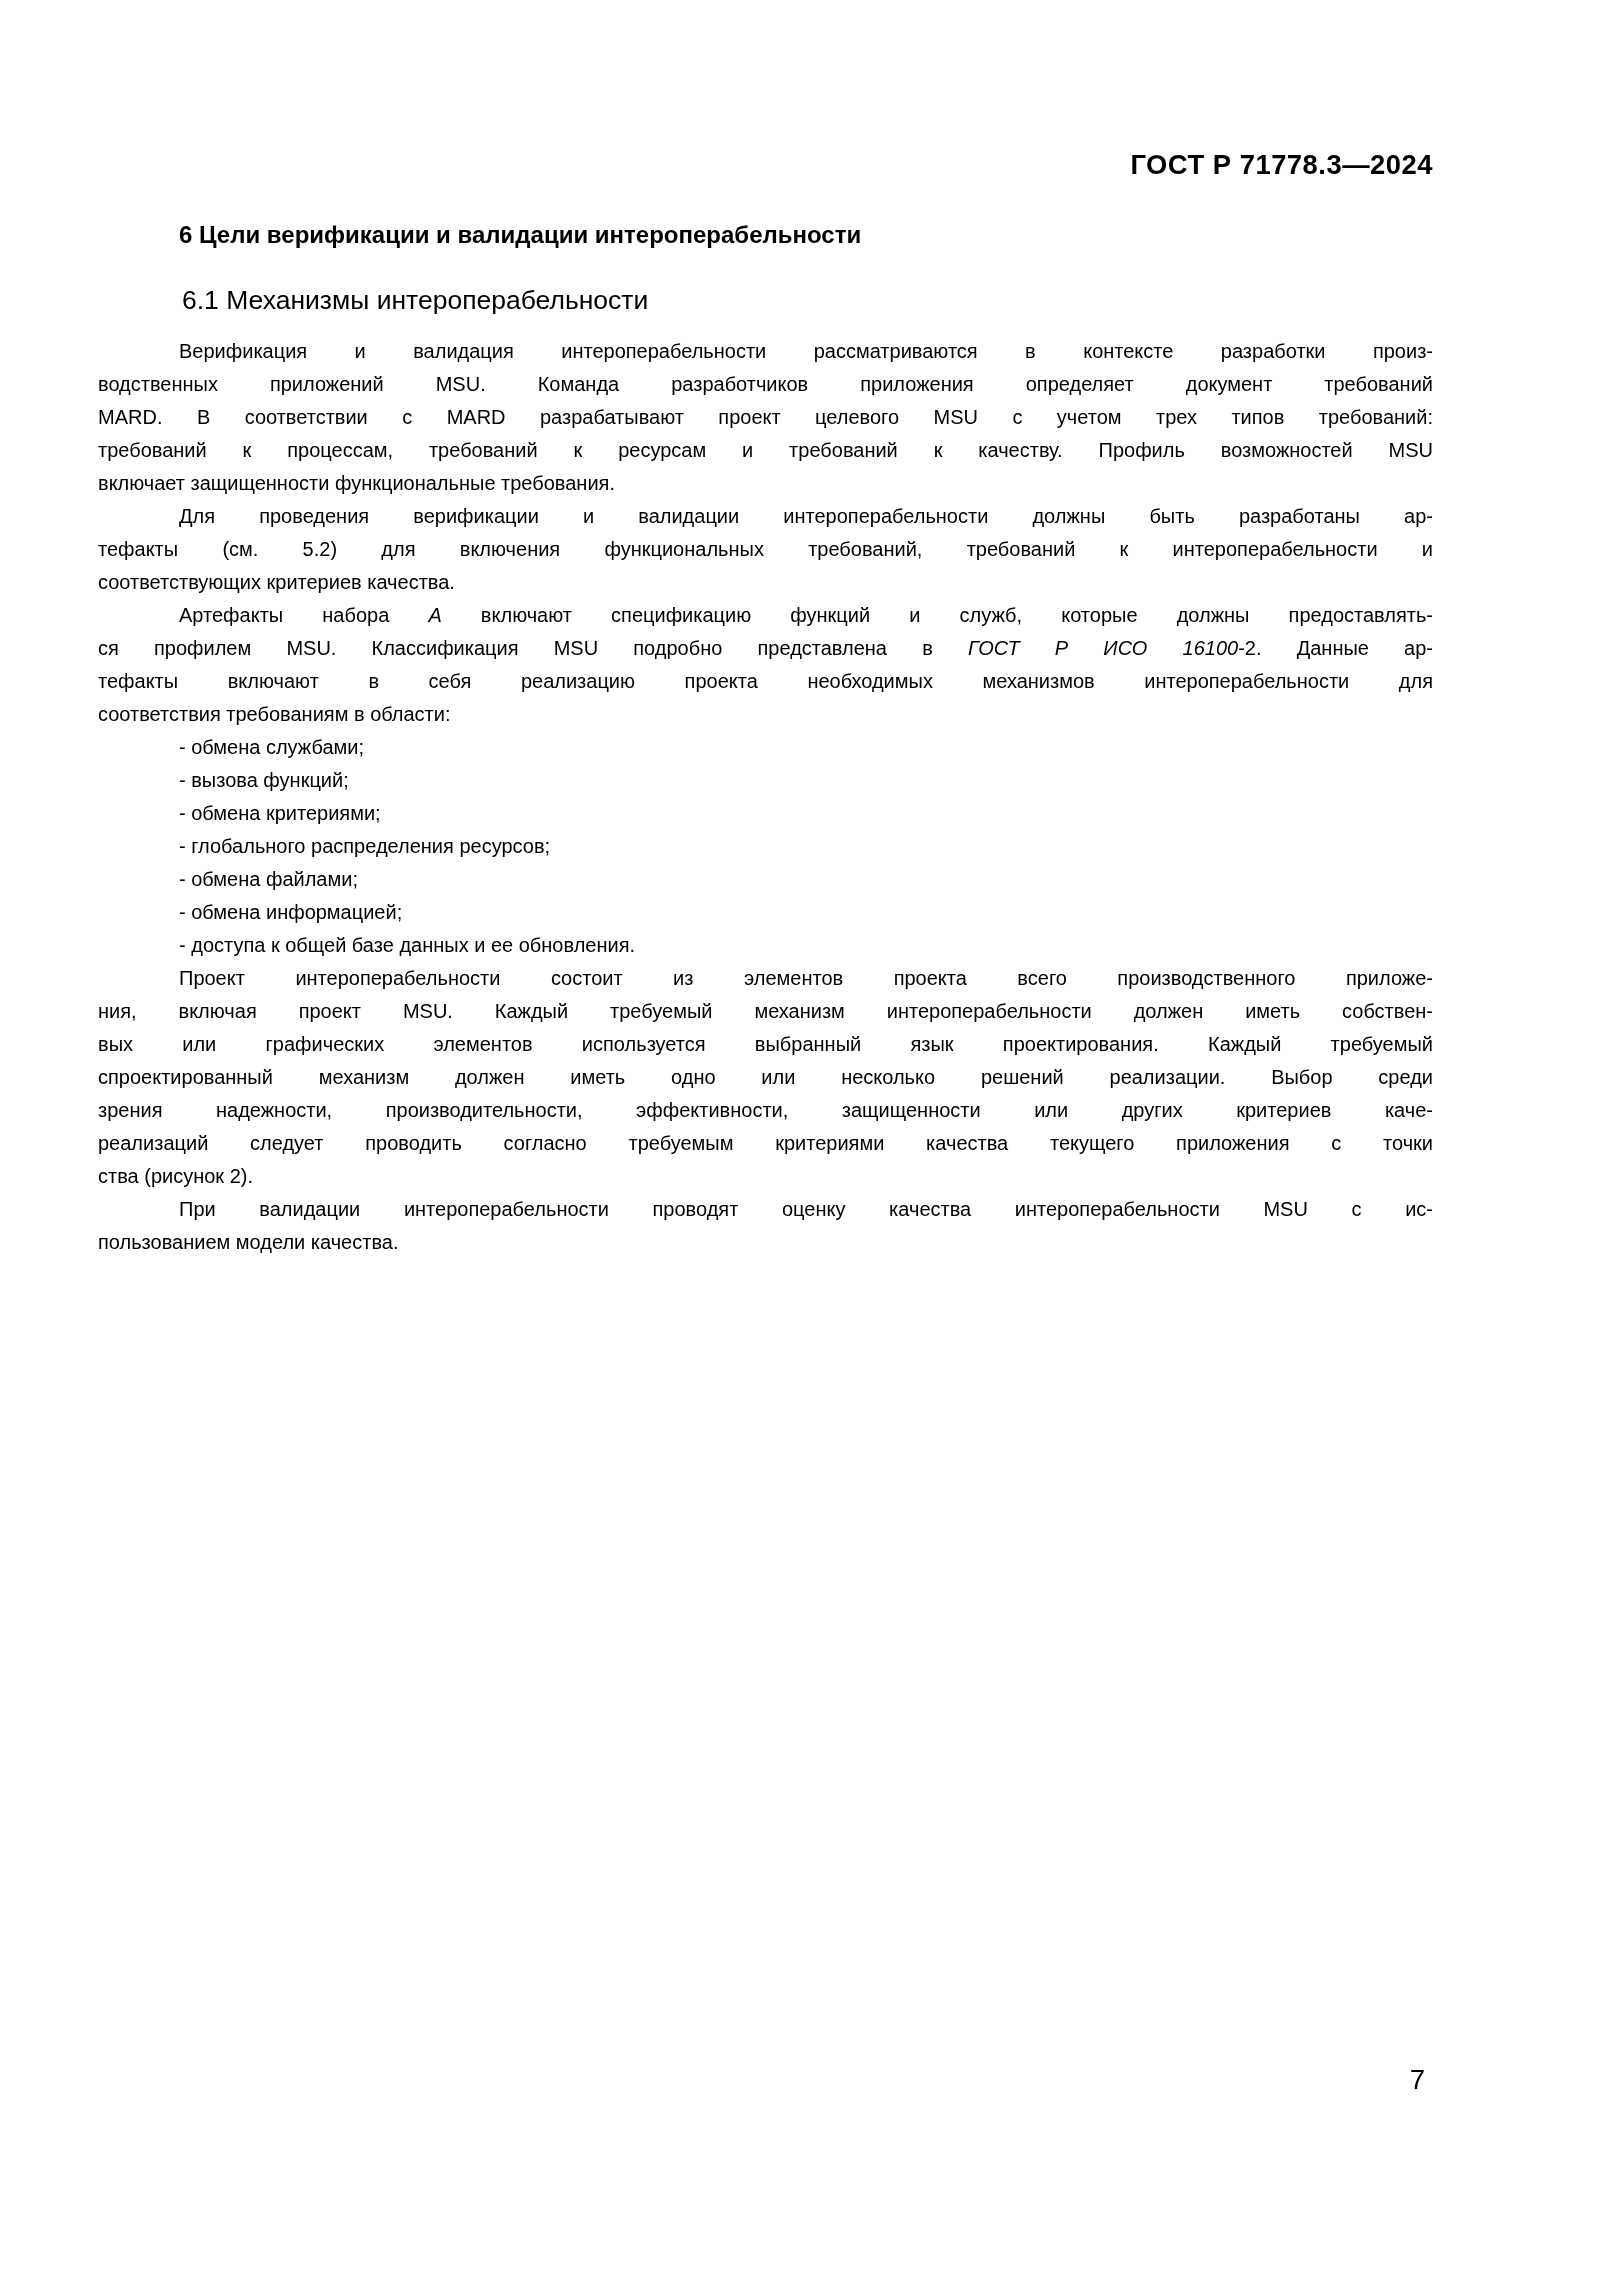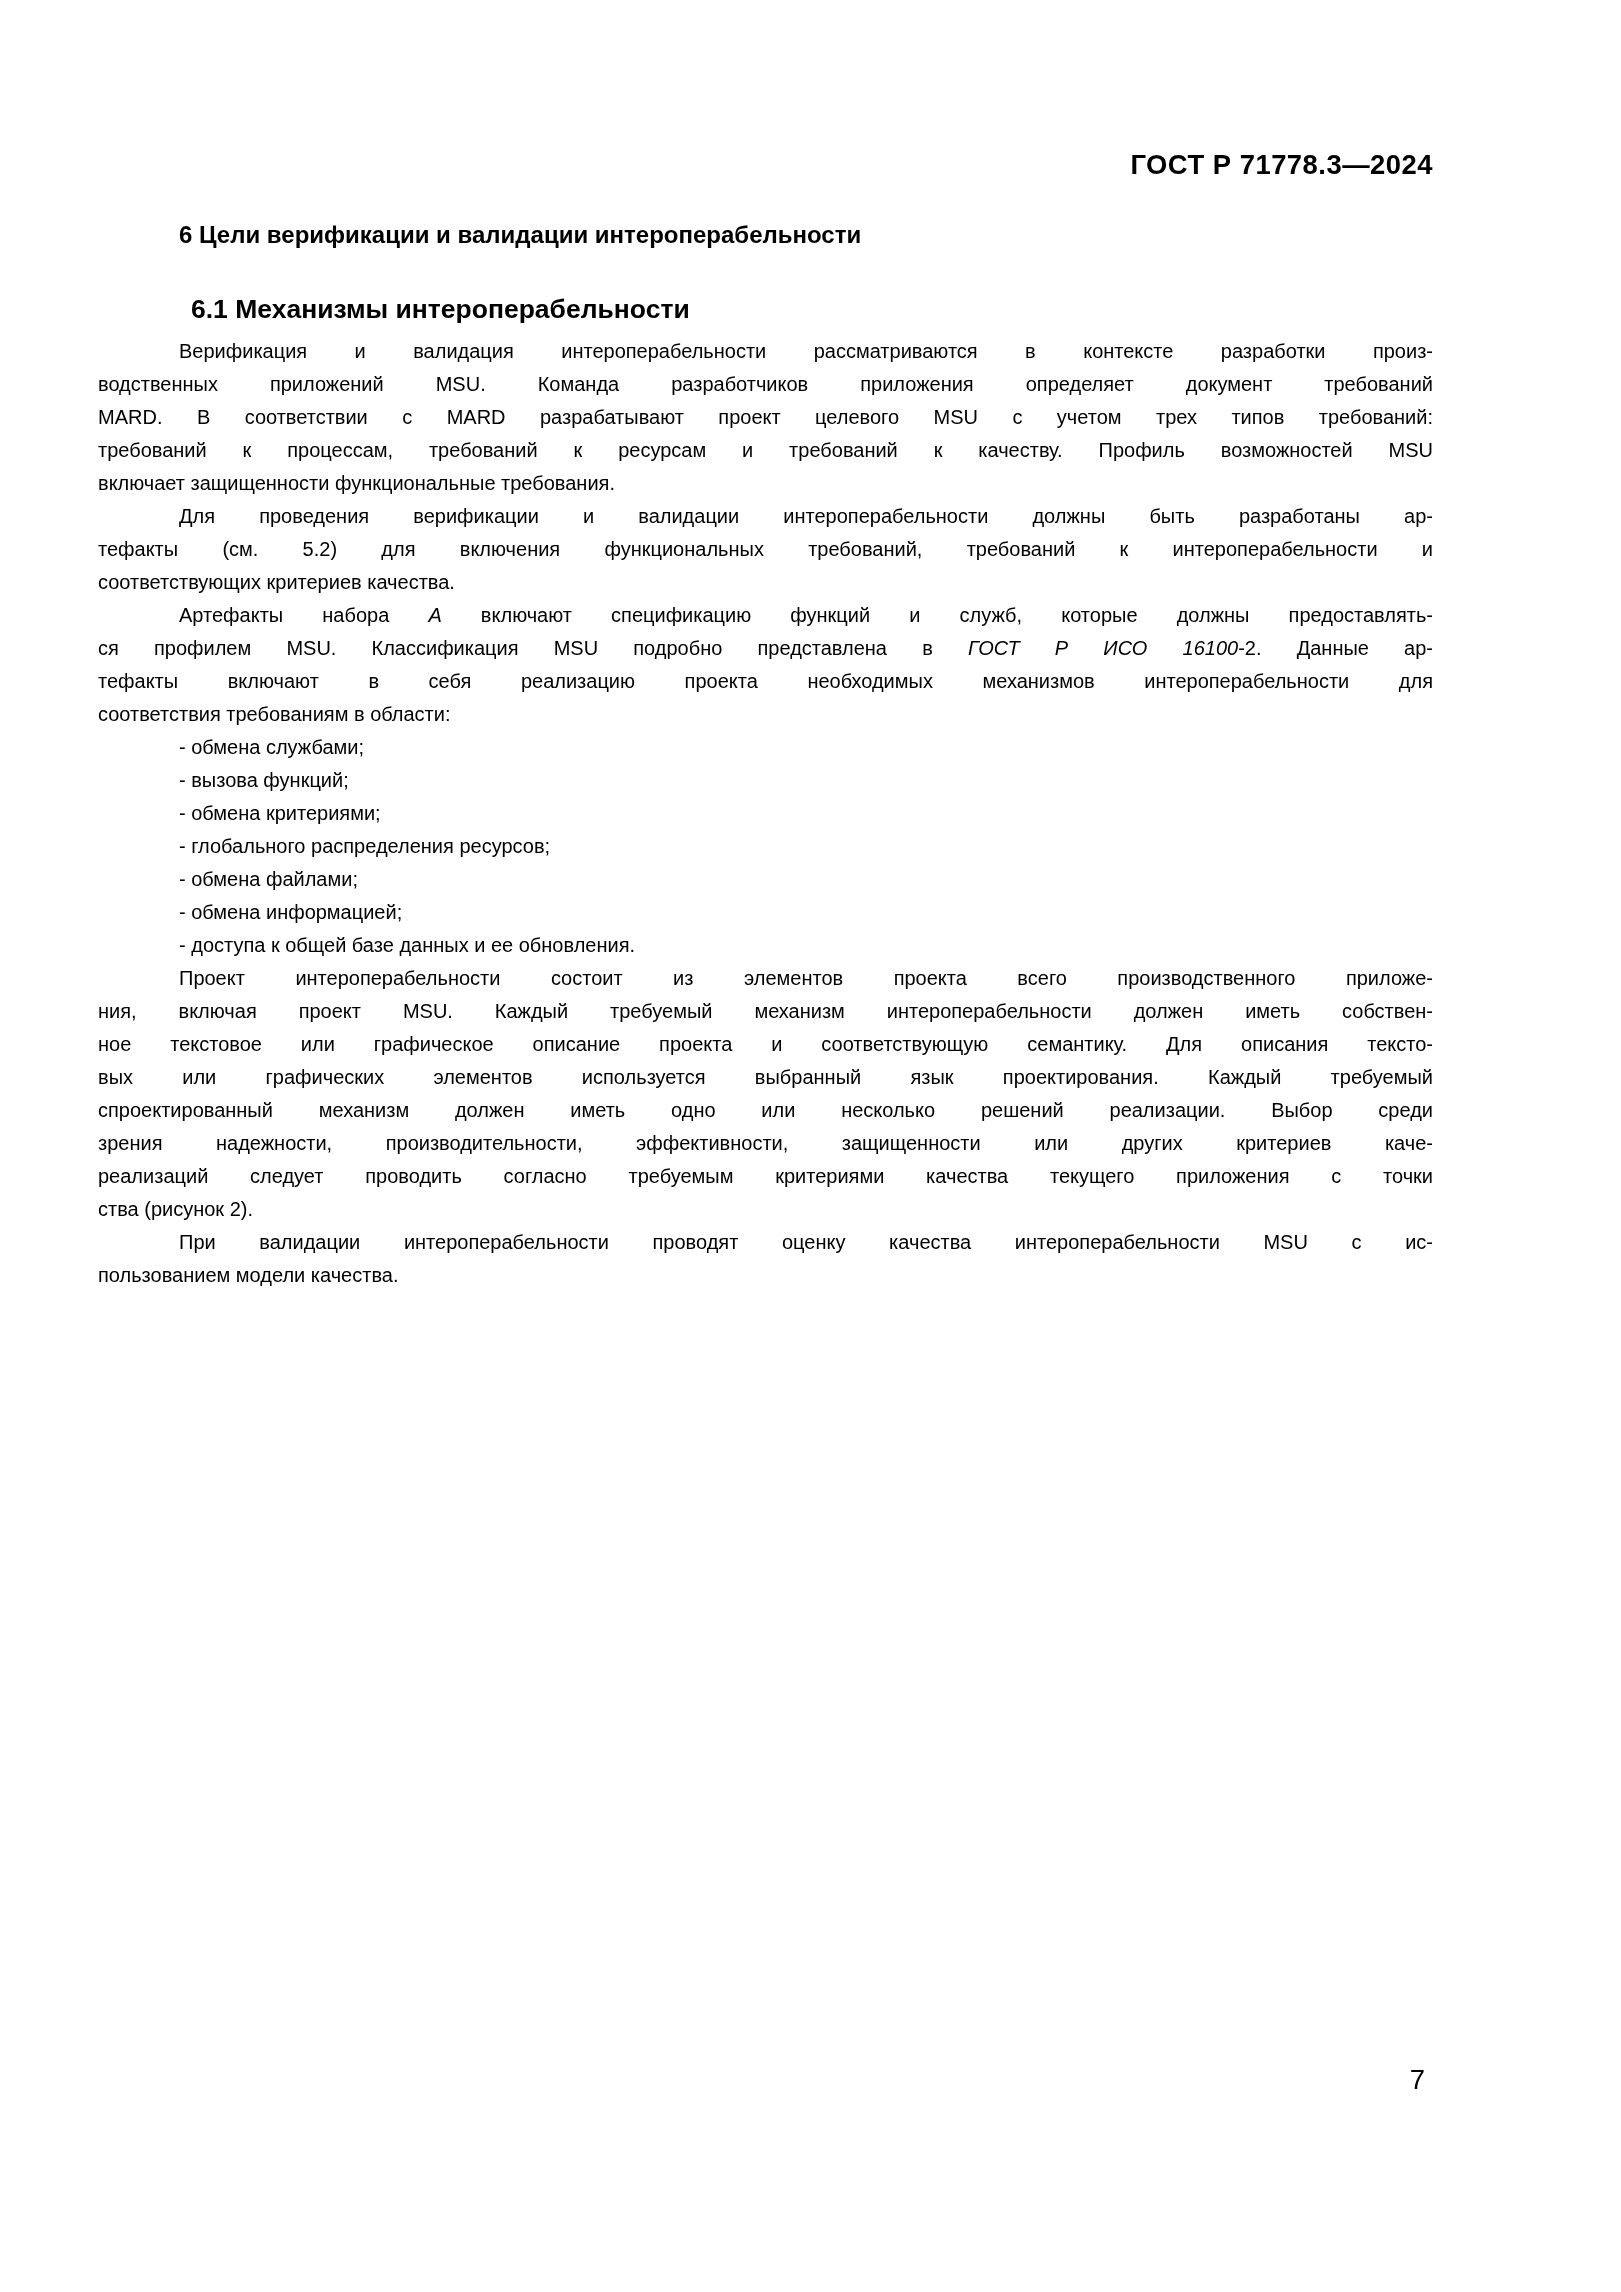--- a/index.html
+++ b/index.html
@@ -28,23 +28,23 @@
     left: 179px;
     margin: 0;
     font-size: 24px;
     font-weight: bold;
     line-height: 1.2;
   }
   .subsection-heading {
     position: absolute;
     top: 282px;
     left: 179px;
-    margin: 12px;
+    margin: 3px;
     font-size: 26.5px;
-    font-weight: bold;
+    font-weight: normal;
     line-height: 1.2;
   }
   .body-text {
     position: absolute;
     top: 335px;
     left: 98px;
     width: 1335px;
     font-size: 20px;
     line-height: 33px;
   }
@@ -89,21 +89,20 @@
       <div class="line">соответствия требованиям в области:</div>
       <div class="line list-item">- обмена службами;</div>
       <div class="line list-item">- вызова функций;</div>
       <div class="line list-item">- обмена критериями;</div>
       <div class="line list-item">- глобального распределения ресурсов;</div>
       <div class="line list-item">- обмена файлами;</div>
       <div class="line list-item">- обмена информацией;</div>
       <div class="line list-item">- доступа к общей базе данных и ее обновления.</div>
       <div class="line first just">Проект интероперабельности состоит из элементов проекта всего производственного приложе-</div>
       <div class="line just">ния, включая проект MSU. Каждый требуемый механизм интероперабельности должен иметь собствен-</div>
-      <div class="line just">ное текстовое или графическое описание проекта и соответствующую семантику. Для описания тексто-</div>
       <div class="line just">вых или графических элементов используется выбранный язык проектирования. Каждый требуемый</div>
       <div class="line just">спроектированный механизм должен иметь одно или несколько решений реализации. Выбор среди</div>
       <div class="line just">зрения надежности, производительности, эффективности, защищенности или других критериев каче-</div>
       <div class="line just">реализаций следует проводить согласно требуемым критериями качества текущего приложения с точки</div>
       <div class="line">ства (рисунок 2).</div>
       <div class="line first just">При валидации интероперабельности проводят оценку качества интероперабельности MSU с ис-</div>
       <div class="line">пользованием модели качества.</div>
     </div>
 
   <div class="page-number">7</div>

